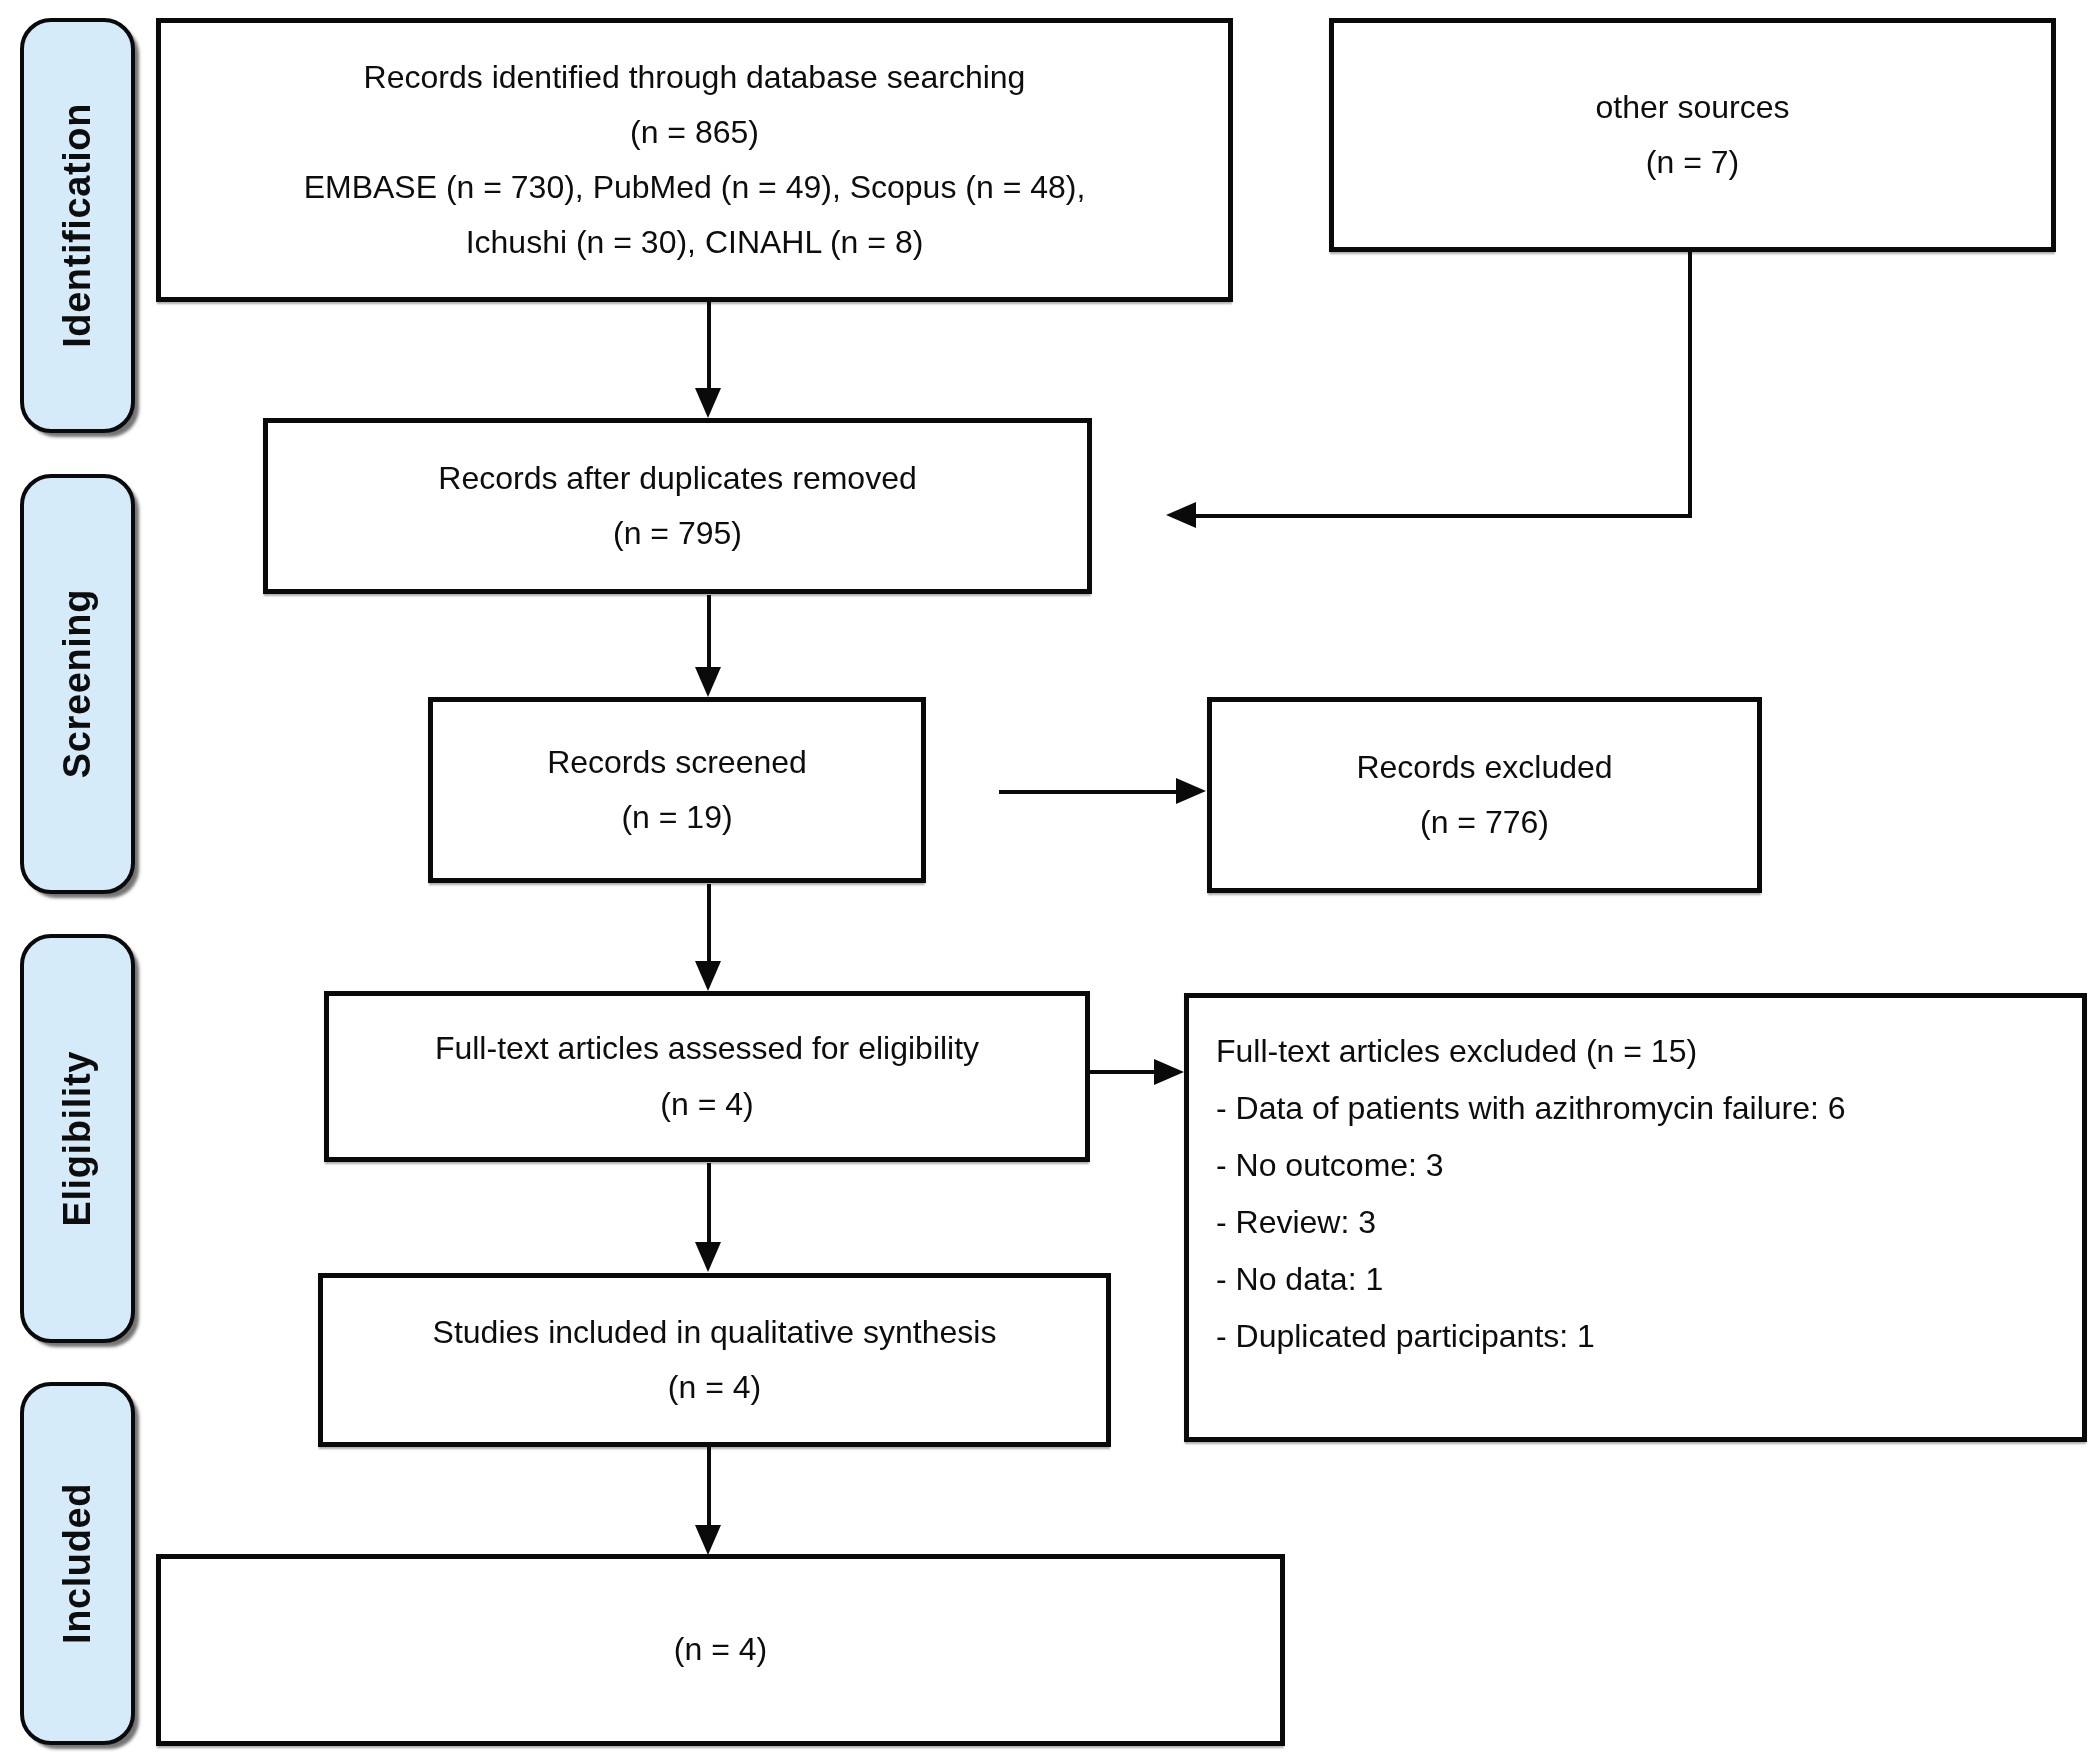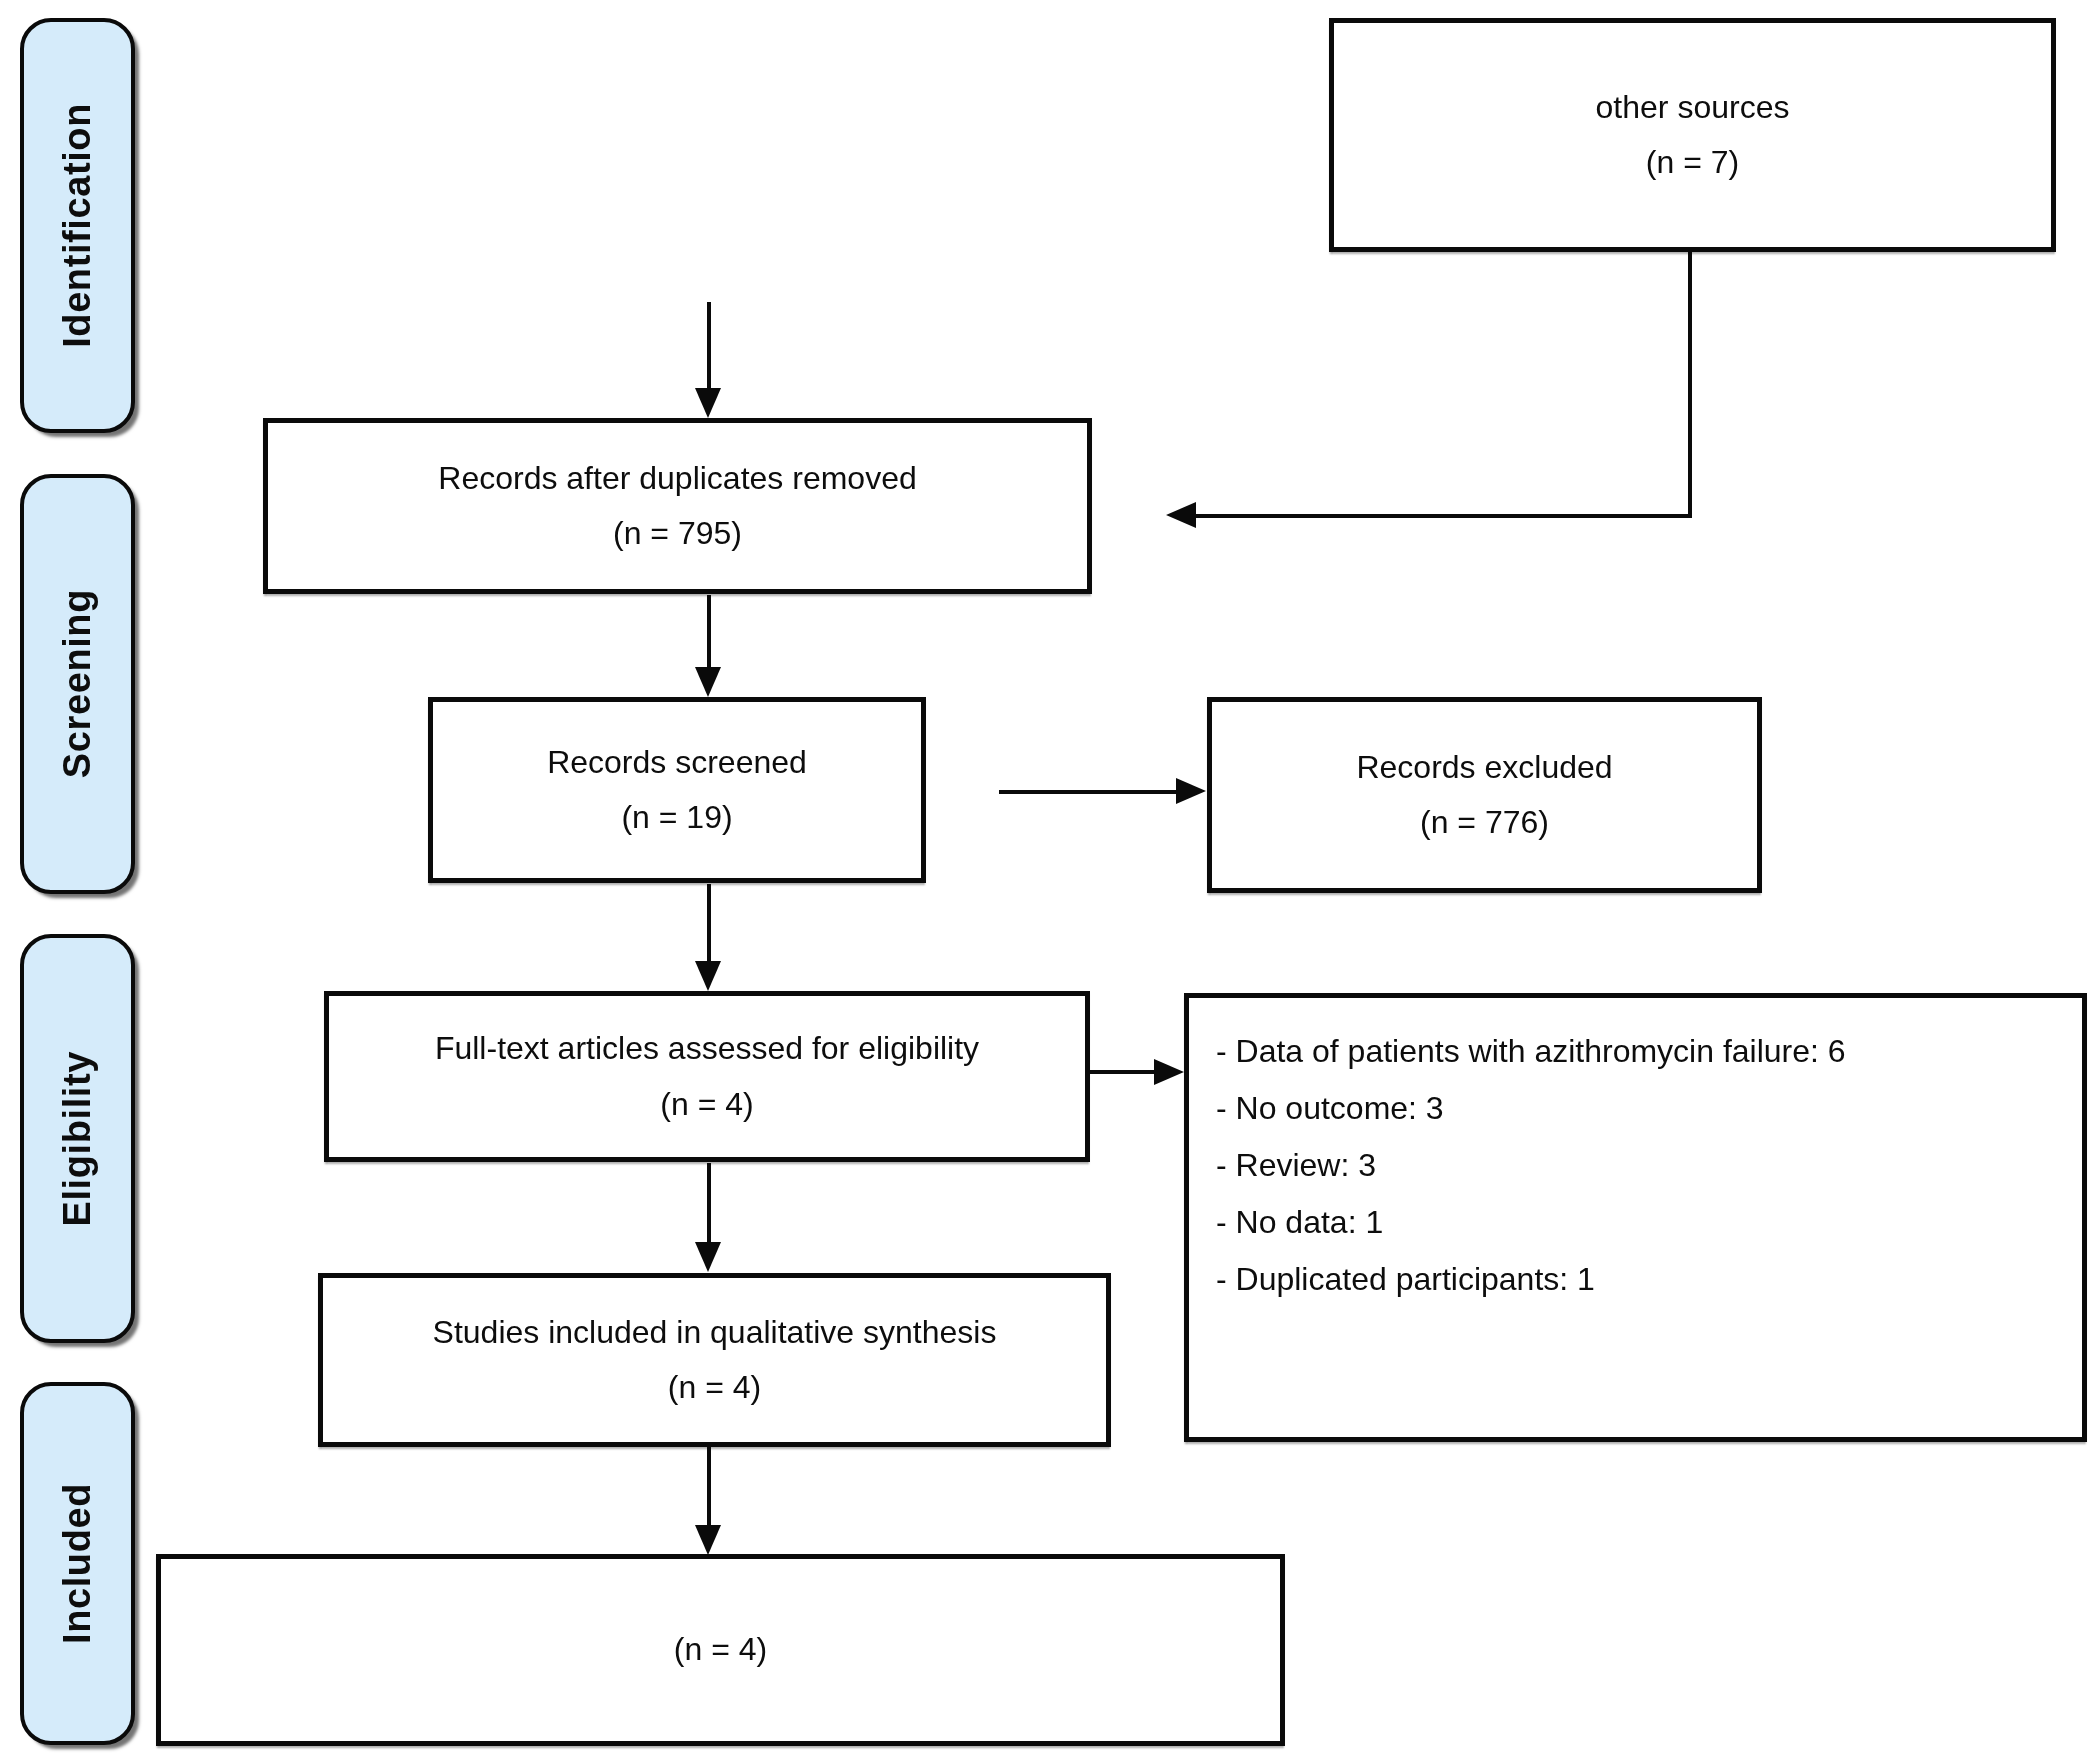--- a/index.html
+++ b/index.html
@@ -93,20 +93,26 @@
   <div class="stage" style="top:474px;height:420px;">
     <span class="vtext">Screening</span>
   </div>
   <div class="stage" style="top:934px;height:409px;">
     <span class="vtext">Eligibility</span>
   </div>
   <div class="stage" style="top:1382px;height:363px;">
     <span class="vtext">Included</span>
   </div>
 
+  <div class="fbox" style="left:156px;top:18px;width:1077px;height:284px;">
+    <div>Records identified through database searching</div>
+    <div>(n = 865)</div>
+    <div>EMBASE (n = 730), PubMed (n = 49), Scopus (n = 48),</div>
+    <div>Ichushi (n = 30), CINAHL (n = 8)</div>
+  </div>
 
   <div class="fbox" style="left:1329px;top:18px;width:727px;height:234px;">
     <div>other sources</div>
     <div>(n = 7)</div>
   </div>
 
   <div class="fbox" style="left:263px;top:418px;width:829px;height:176px;text-align:center;">
     <div>Records after duplicates removed</div>
     <div>(n = 795)</div>
   </div>
@@ -120,20 +126,21 @@
     <div>Records excluded</div>
     <div>(n = 776)</div>
   </div>
 
   <div class="fbox" style="left:324px;top:991px;width:766px;height:171px;">
     <div>Full-text articles assessed for eligibility</div>
     <div>(n = 4)</div>
   </div>
 
   <div class="fbox list" style="left:1184px;top:993px;width:903px;height:449px;">
+    <div>Full-text articles excluded (n = 15)</div>
     <div>- Data of patients with azithromycin failure: 6</div>
     <div>- No outcome: 3</div>
     <div>- Review: 3</div>
     <div>- No data: 1</div>
     <div>- Duplicated participants: 1</div>
   </div>
 
   <div class="fbox" style="left:318px;top:1273px;width:793px;height:174px;">
     <div>Studies included in qualitative synthesis</div>
     <div>(n = 4)</div>

